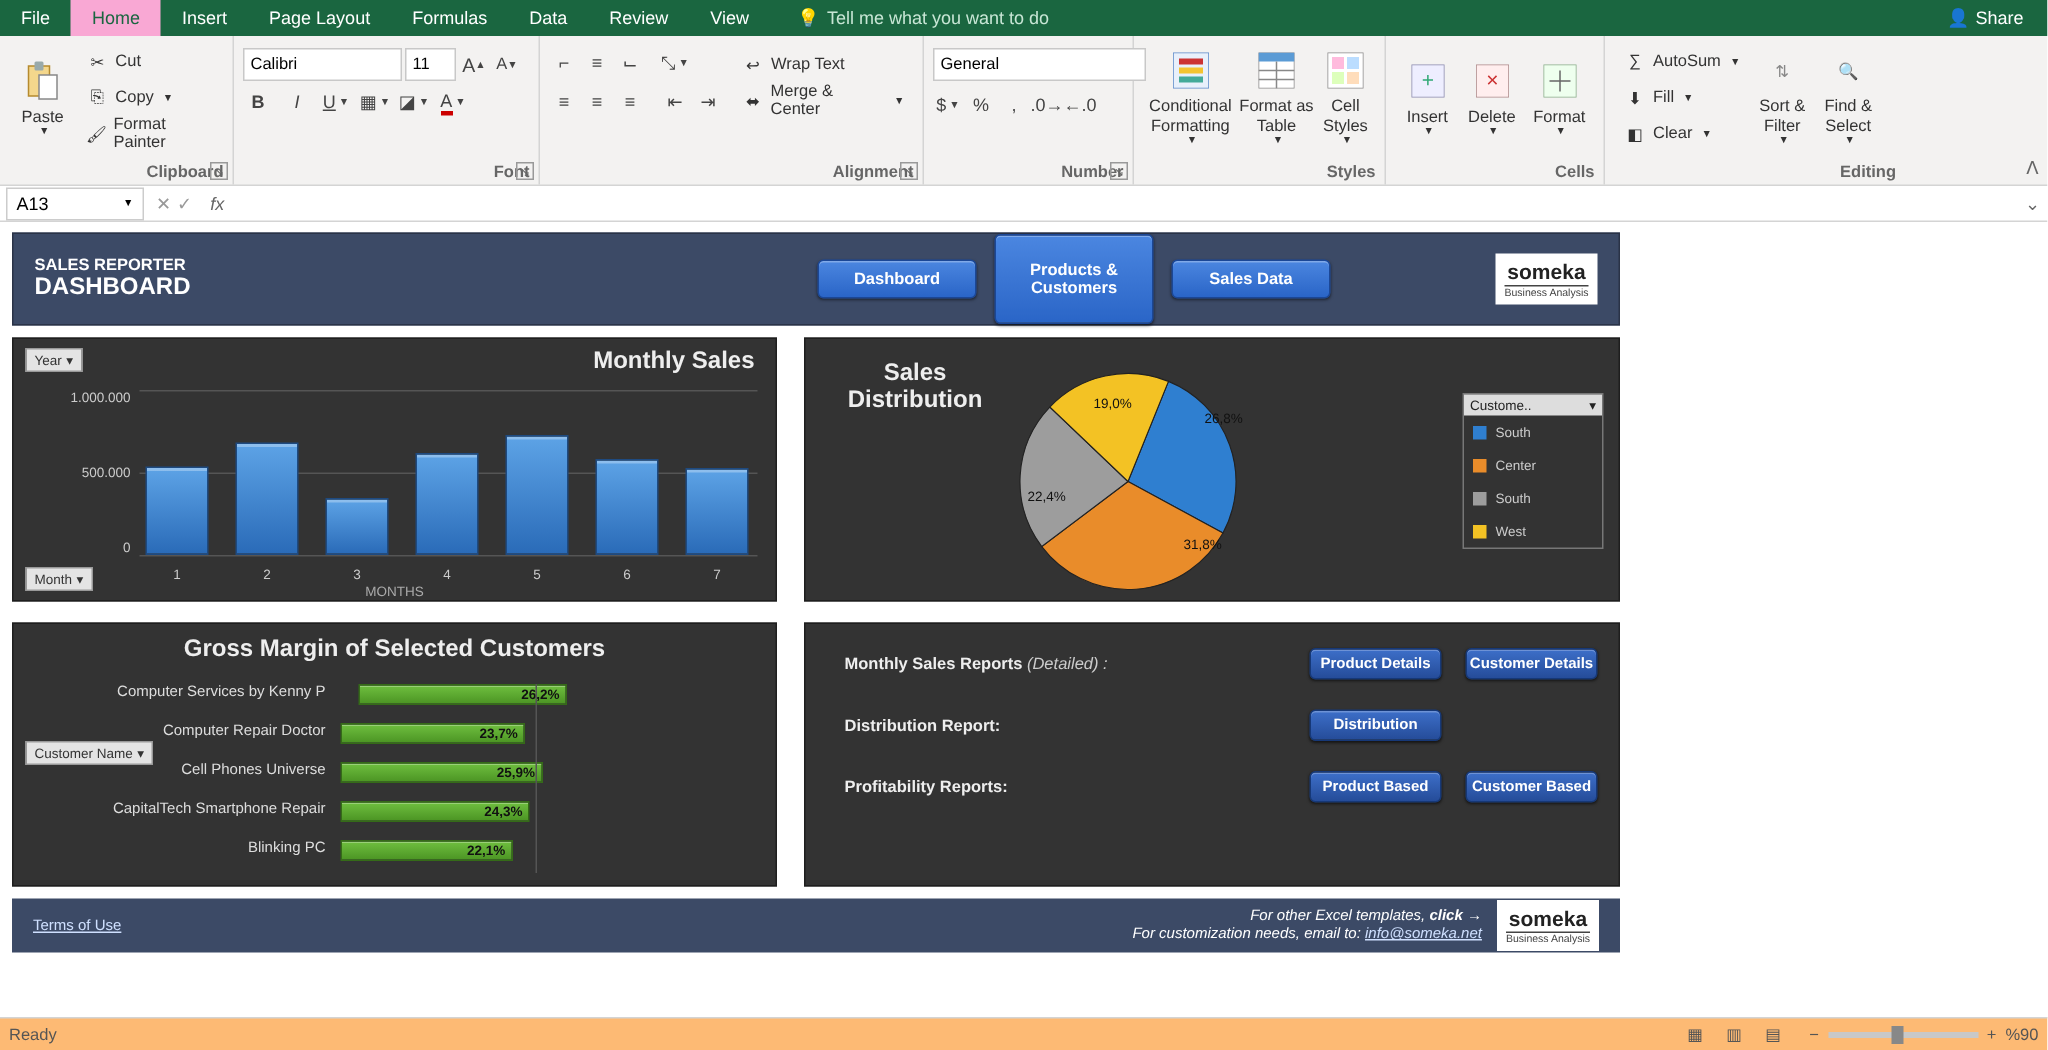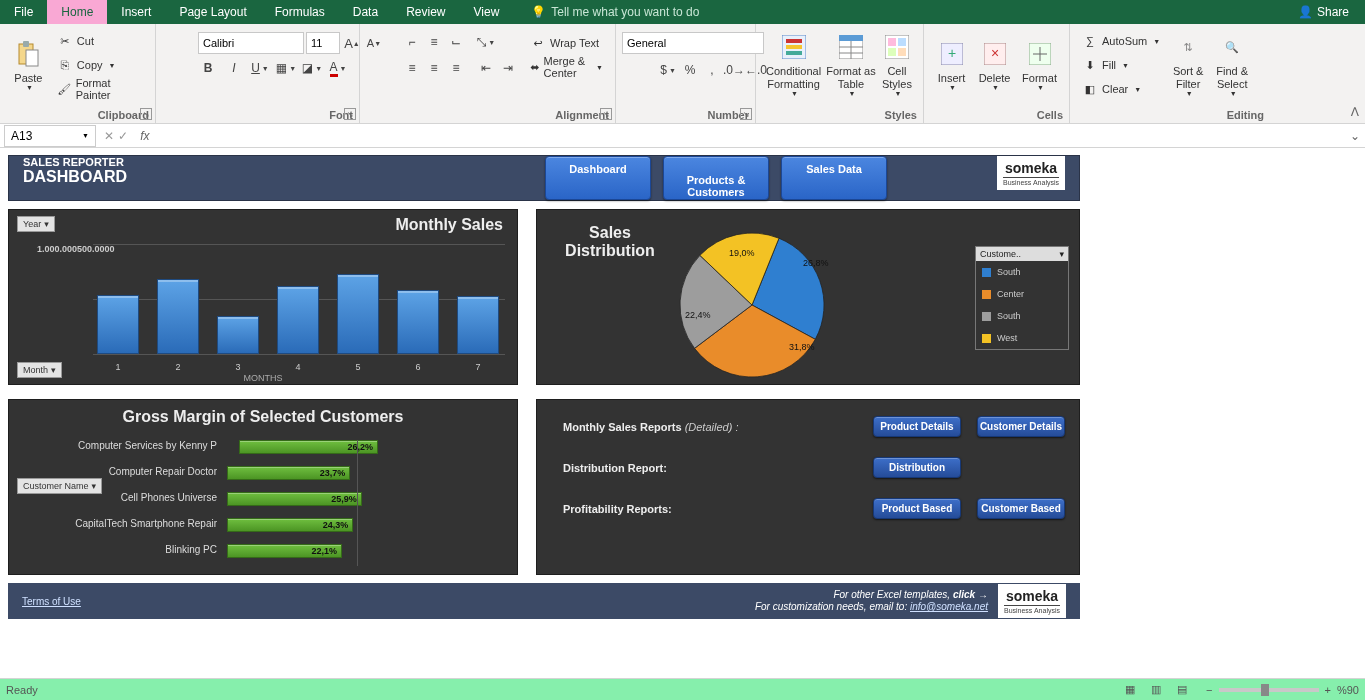--- a/index.html
+++ b/index.html
@@ -16,42 +16,42 @@
 
 .ribbon { height:100px; background:#f3f2f1; border-bottom:1px solid #d4d4d4; display:flex; position:relative; }
 .ribbon-group { display:flex; flex-direction:column; border-right:1px solid #d4d4d4; padding:2px 6px 0; position:relative; }
 .ribbon-group-label { text-align:right; font-size:11px; color:#666; padding:1px 0 2px;font-weight:bold; }
 .ribbon-body { flex:1; display:flex; align-items:flex-start; }
 .ribbon-btn-lg { display:flex; flex-direction:column; align-items:center; justify-content:center; width:48px; height:78px; font-size:11px; color:#333; cursor:pointer; }
 .ribbon-btn-lg .ico { width:28px; height:28px; margin-bottom:4px; display:flex; align-items:center; justify-content:center; }
 .ribbon-stack { display:flex; flex-direction:column; gap:2px; padding:4px 2px; font-size:11px; color:#333; }
 .ribbon-stack .row { display:flex; align-items:center; gap:4px; height:22px; padding:0 4px; cursor:pointer; }
 .ribbon-stack .row .ico { width:16px; height:16px; display:inline-flex; align-items:center; justify-content:center; }
-.font-row { display:flex; gap:2px; align-items:center;margin-left:36px; }
+.font-row { display:flex; gap:2px; align-items:center; }
 .font-sel { background:#fff; border:1px solid #c8c8c8; font-size:11px; height:22px; padding:0 4px; }
 .mini-btn { width:20px; height:20px; display:inline-flex; align-items:center; justify-content:center; font-size:12px; color:#444; cursor:pointer; border:1px solid transparent; }
 .caret { font-size:7px; margin-left:2px; }
 .dialog-launcher { position:absolute; right:3px; bottom:3px; width:12px; height:12px; border:1px solid #999; font-size:8px; display:flex; align-items:center; justify-content:center; color:#666; cursor:pointer;}
 
 .ribbon-min { position:absolute; right:6px; bottom:4px; font-size:12px; color:#666; cursor:pointer; }
 
 
 .namebox-row { height:24px; border-bottom:1px solid #d4d4d4; display:flex; align-items:center; background:#fff; font-size:12px; }
 .namebox { width:92px; height:22px; border:1px solid #ccc; margin:0 2px 0 4px; padding:0 6px; display:flex; align-items:center; justify-content:space-between; }
 .fx-btns { display:flex; gap:4px; padding:0 6px; color:#999; }
 .fx-label { font-style:italic; color:#666; padding:0 6px; }
 .formula-input { flex:1; height:20px; border:none; outline:none; font-size:12px; padding:0 4px; }
 .formula-expand { width:20px; text-align:center; color:#666; cursor:pointer; }
 
 
 .sheet-area { position:absolute; top:149px; left:0; right:0; height:528px; background:#fff; overflow:hidden; }
 .dash-wrap { margin:6px 8px; width:1072px; }
 
 
-.dash-header { background:#3c4a66; height:46px; display:flex; padding:0 14px; gap:12px; border:1px solid #2a3347; }
+.dash-header { background:#3c4a66; height:62px; display:flex; align-items:center; padding:0 14px; gap:12px; border:1px solid #2a3347; }
 .dash-titlecol { color:#fff; flex:0 0 510px; }
 .dash-titlecol .small { font-size:11px; font-weight:600; }
 .dash-titlecol .big { font-size:16px; font-weight:700; }
 .dash-btn { background:linear-gradient(#4b86e0,#2a65c7); color:#fff; font-size:11px; font-weight:600; border:1px solid #1b4796; border-radius:4px; padding:6px 0; width:106px; text-align:center; box-shadow:inset 0 1px 0 rgba(255,255,255,.3), 0 1px 2px rgba(0,0,0,.5); cursor:pointer; line-height:1.1; }
 .dash-btn.two { padding:17px 0; }
 .logo-box { background:#fff; padding:2px 6px; margin-left:auto; height:34px; display:flex; flex-direction:column; align-items:center; justify-content:center; font-weight:700; font-size:14px; color:#222; }
 .logo-box .sub { font-size:7px; font-weight:400; color:#444; border-top:1px solid #444; padding-top:1px; margin-top:1px;}
 
 .dash-grid { display:flex; gap:18px; margin-top:8px; }
 .dash-col-left { flex:0 0 510px; display:flex; flex-direction:column; gap:14px; }
@@ -60,21 +60,21 @@
 .panel { background:#333; border:1px solid #1e1e1e; color:#eee; position:relative; }
 .panel-top { height:176px; }
 .panel-bottom-left { height:176px; }
 .panel-bottom-right { height:176px; }
 
 .panel-title { font-size:16px; font-weight:700; color:#eee; }
 .slicer { position:absolute; background:#e4e4e4; color:#333; font-size:9px; padding:2px 5px; border:1px solid #999; display:flex; align-items:center; gap:3px; cursor:pointer; }
 
 
 .barchart { position:absolute; left:84px; top:34px; right:12px; bottom:30px; }
-.bar-y-axis { position:absolute; left:-56px; top:0; bottom:0; width:50px; display:flex; flex-direction:row; justify-content:space-between; text-align:right; font-size:9px; color:#ccc;font-weight:bold; }
+.bar-y-axis { position:absolute; left:-56px; top:0; bottom:0; width:50px; display:flex; flex-direction:column; justify-content:space-between; text-align:right; font-size:9px; color:#ccc; }
 .bar-grid { position:absolute; inset:0; }
 .bar-grid .gl { position:absolute; left:0; right:0; height:1px; background:#555; }
 .bars { position:absolute; left:0; right:0; bottom:0; top:0; display:flex; align-items:flex-end; gap:18px; padding:0 4px;}
 .bars .b { width:42px; background:linear-gradient(#5da3e6,#2a6bb8); border:1px solid #1e4a80; box-shadow:inset 0 2px 0 rgba(255,255,255,.3); }
 .bar-x-labels { position:absolute; left:84px; right:12px; bottom:12px; display:flex; gap:18px; padding:0 4px; font-size:9px; color:#ccc; }
 .bar-x-labels span { width:42px; text-align:center; }
 .xaxis-title { position:absolute; bottom:1px; left:50%; transform:translateX(-50%); font-size:9px; color:#aaa; }
 
 
 .pie-wrap { position:absolute; left:140px; top:20px; width:150px; height:150px; }
@@ -92,21 +92,21 @@
 .rep-label { font-size:11px; font-weight:700; color:#eee; margin-right:auto; margin-left:12px; }
 .rep-label .it { font-style:italic; font-weight:400; color:#ccc; }
 .rep-btn { background:linear-gradient(#3d6fc9,#254c99); color:#fff; font-size:10px; font-weight:600; border:1px solid #163877; border-radius:4px; width:88px; padding:4px 0; text-align:center; line-height:1.1; box-shadow:inset 0 1px 0 rgba(255,255,255,.25), 0 1px 2px rgba(0,0,0,.6); cursor:pointer;}
 
 
 .dash-footer { margin-top:8px; background:#3c4a66; color:#fff; height:36px; display:flex; align-items:center; padding:0 14px; font-size:10px; }
 .dash-footer a { color:#cfe0ff; text-decoration:underline; cursor:pointer; }
 .dash-footer .rightcol { margin-left:auto; text-align:right; font-style:italic; line-height:1.2; }
 
 
-.statusbar { position:absolute; left:0; right:0; bottom:0; height:22px; background:#86efac; border-top:1px solid #d4d4d4; display:flex; align-items:center; font-size:11px; color:#555; padding:0 6px; }
+.statusbar { position:absolute; left:0; right:0; bottom:0; height:22px; background:#fdba74; border-top:1px solid #d4d4d4; display:flex; align-items:center; font-size:11px; color:#555; padding:0 6px; }
 .statusbar .views { margin-left:auto; display:flex; gap:2px; align-items:center; }
 .statusbar .view-btn { width:24px; height:18px; border:1px solid transparent; display:flex; align-items:center; justify-content:center; cursor:pointer;}
 .statusbar .zoom { display:flex; align-items:center; gap:6px; margin-left:12px; }
 .statusbar .zoom-track { width:100px; height:4px; background:#c8c8c8; position:relative; }
 .statusbar .zoom-thumb { position:absolute; top:-4px; left:42px; width:8px; height:12px; background:#888; }
 
 svg { display:block; }
 </style>
 </head>
 <body>

